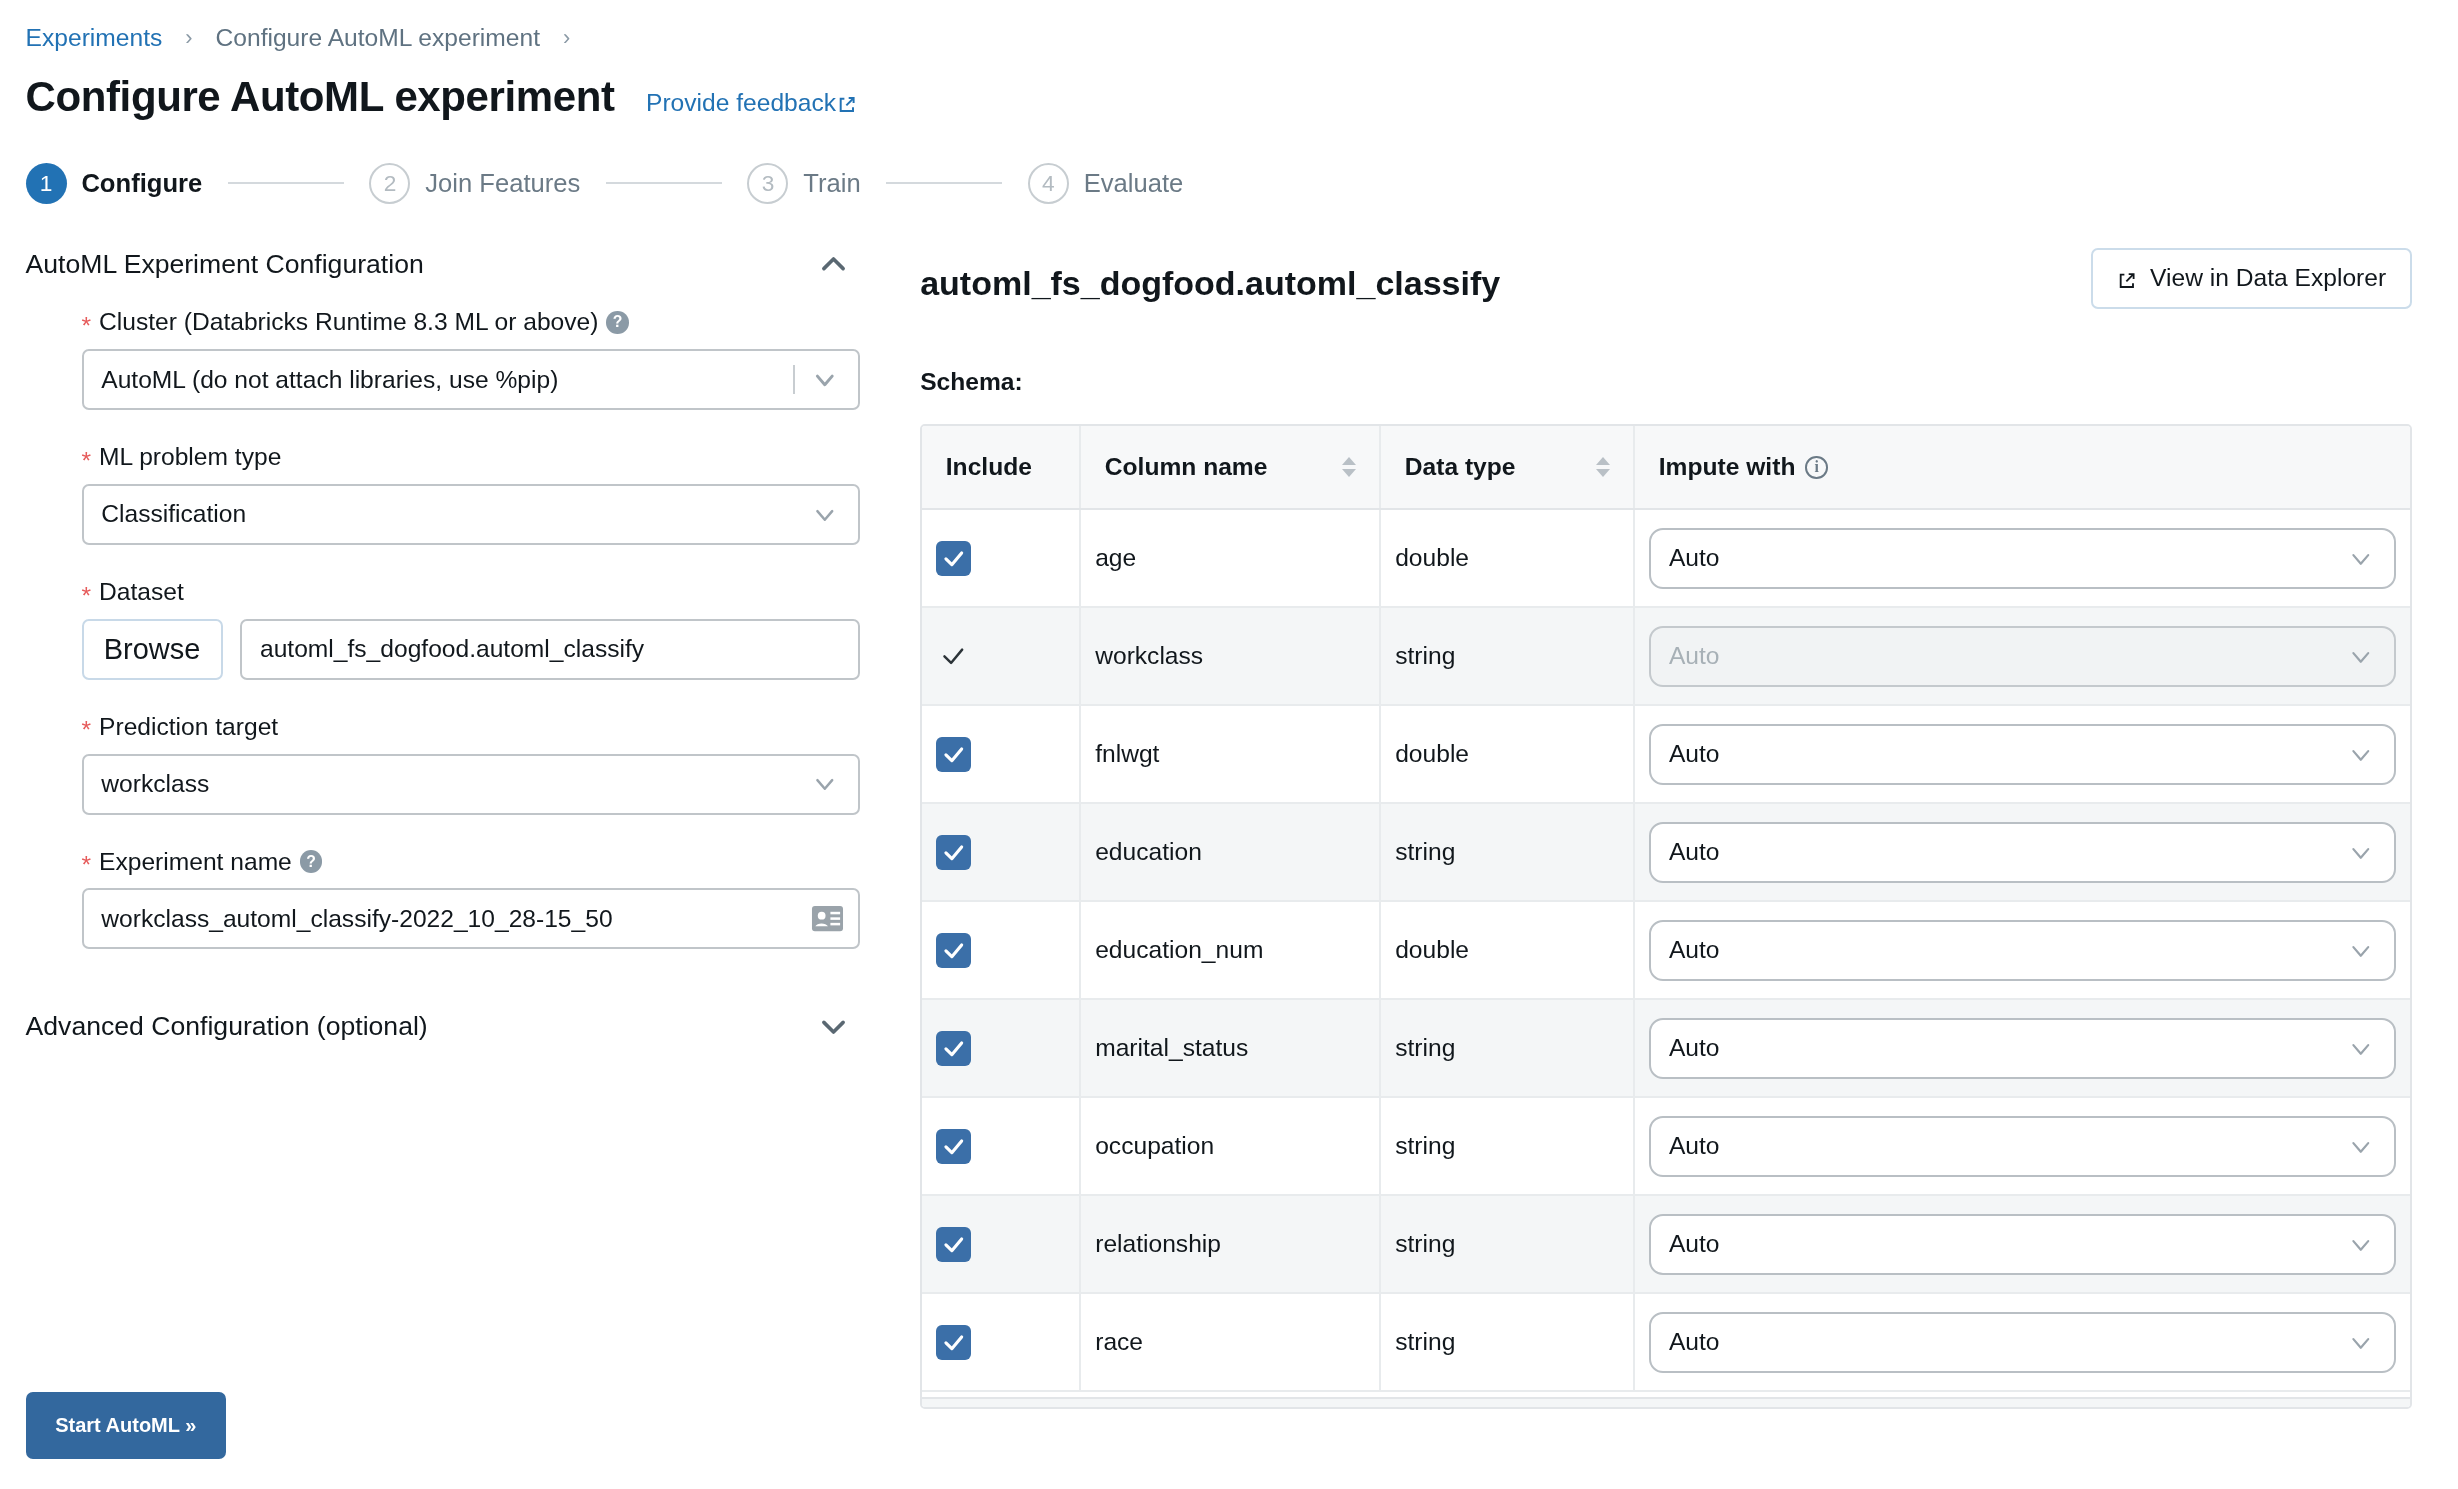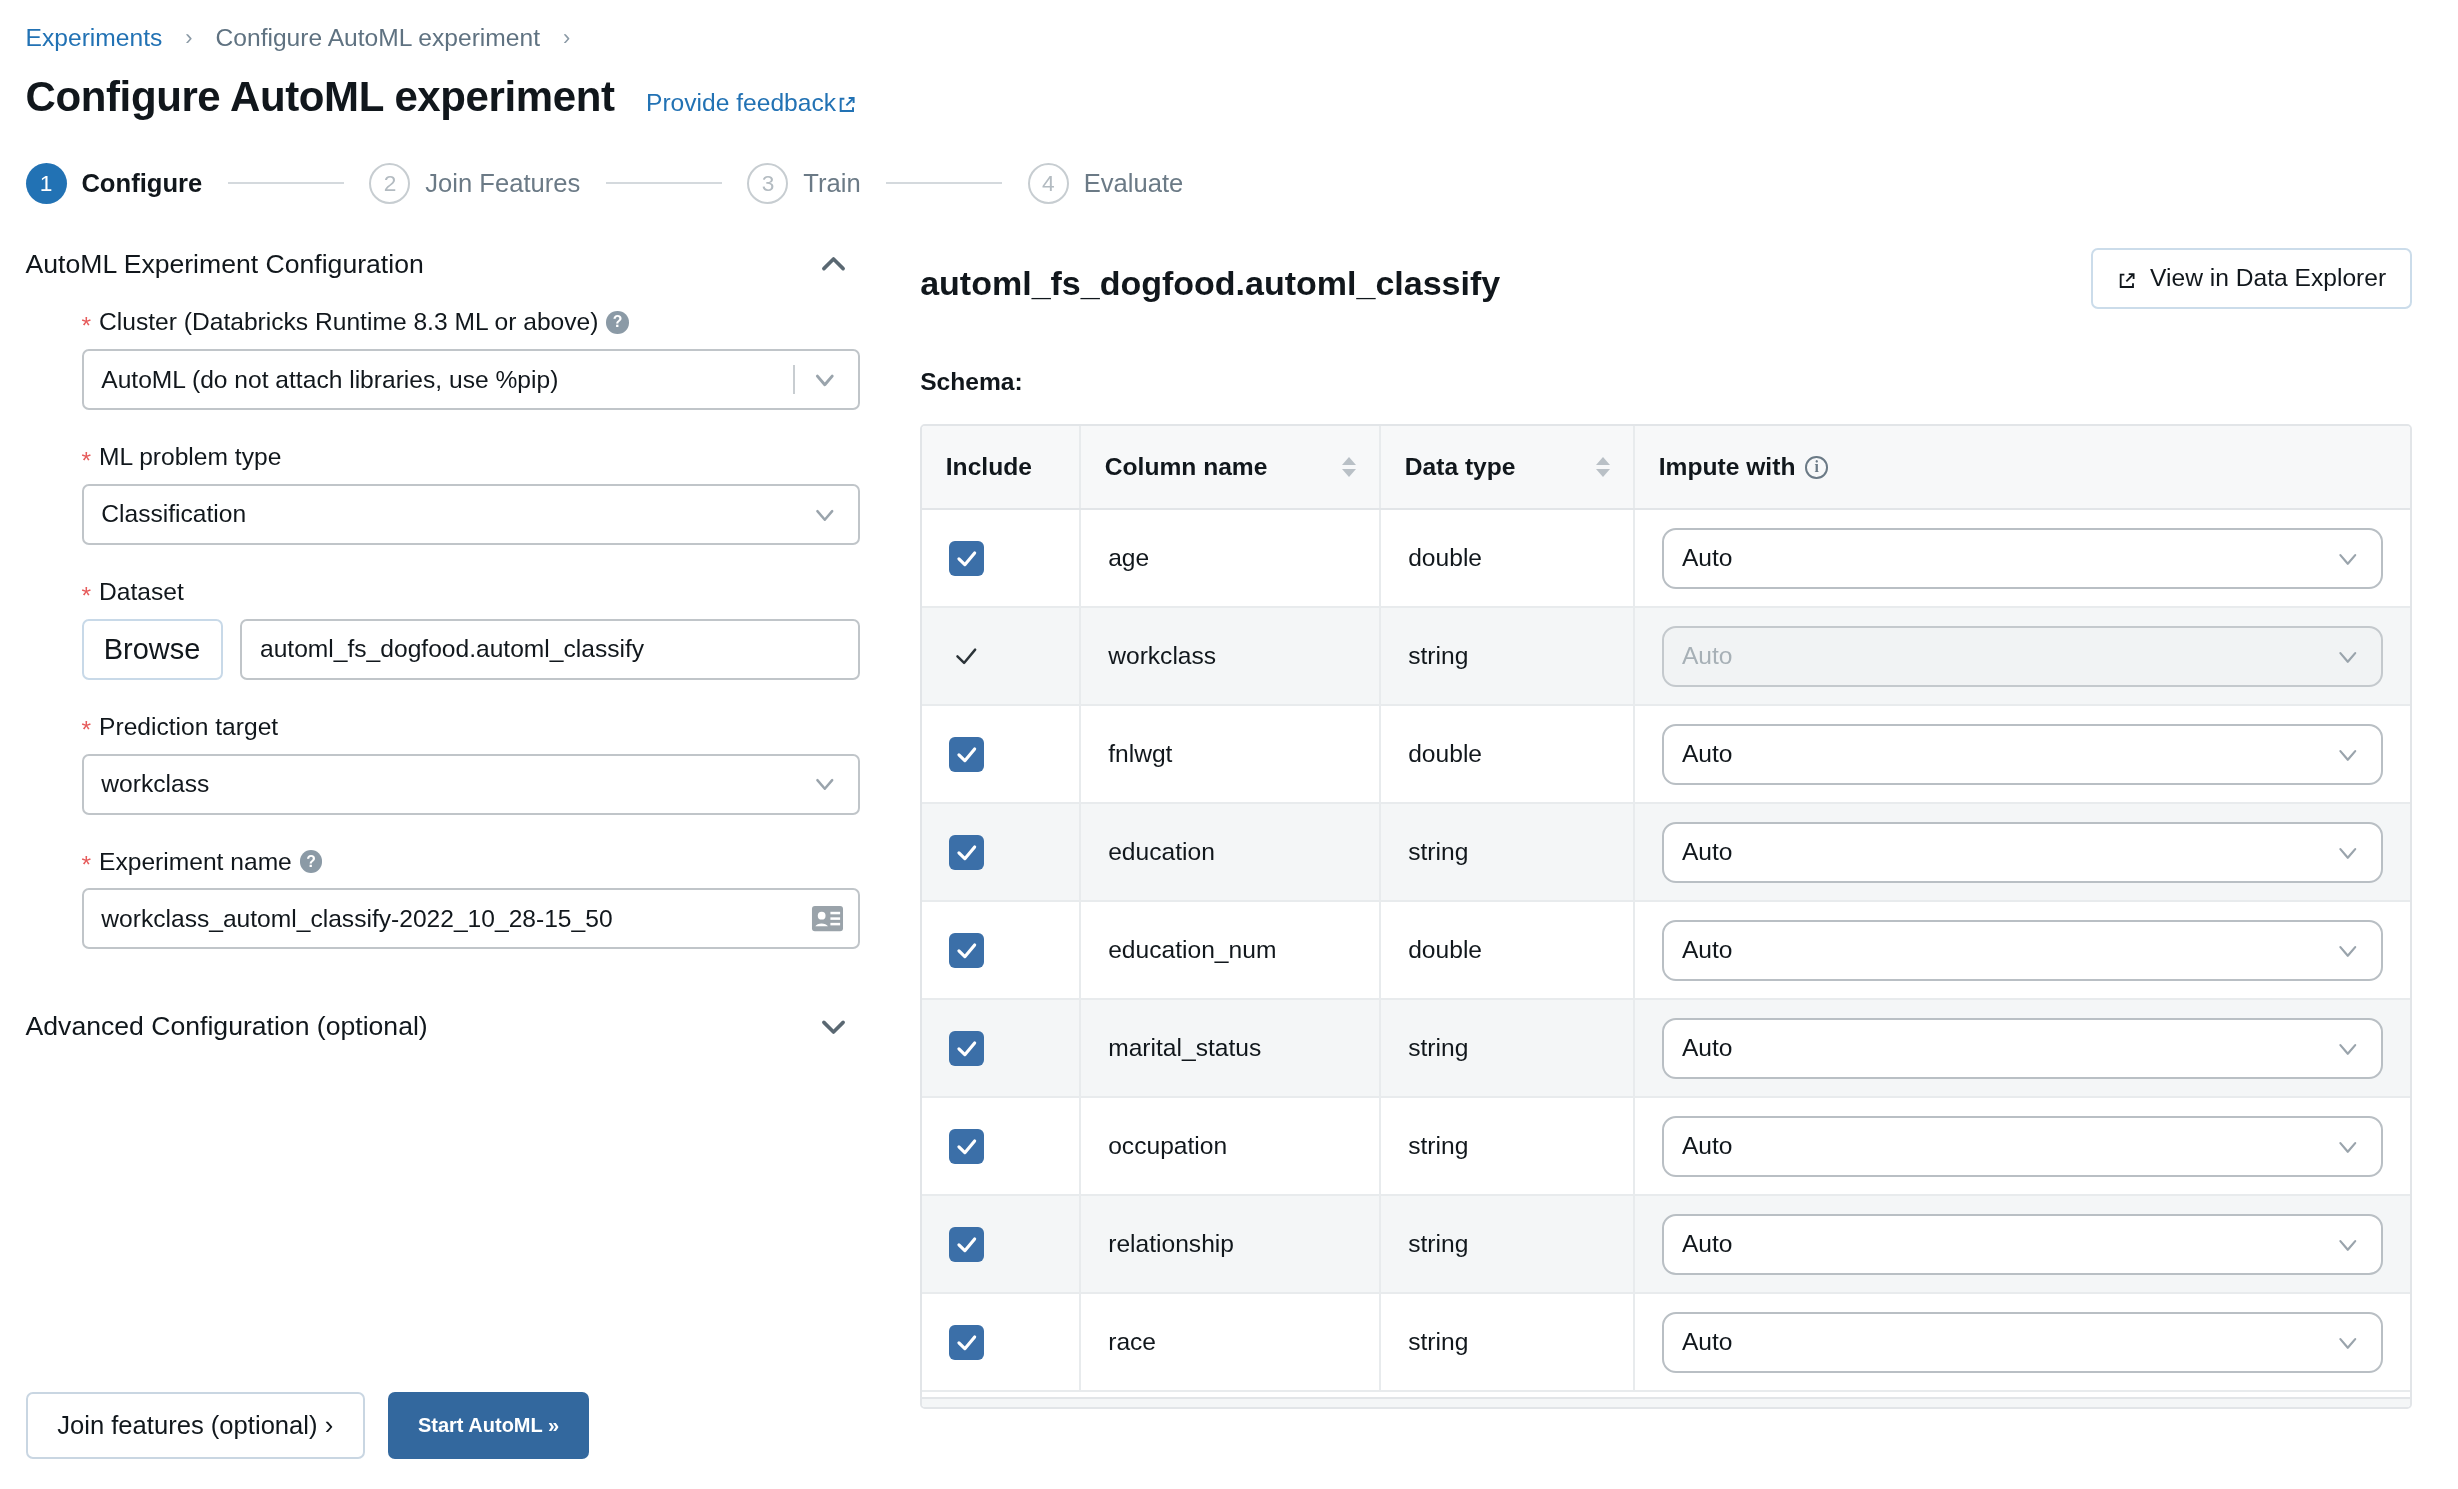--- a/index.html
+++ b/index.html
@@ -309,21 +309,21 @@
     display: inline-flex;
     align-items: center;
     justify-content: center;
     font-family: "Liberation Serif", serif;
     line-height: 1;
     flex: 0 0 auto;
   }
 
   table.schema td {
     height: 98px;
-    padding: 0 27px;
+    padding: 0 14px;
     font-size: 24.6px;
     color: #11171c;
     border-bottom: 2px solid #e8ebed;
     border-right: 2px solid #e8ebed;
     vertical-align: middle;
     white-space: nowrap;
     overflow: hidden;
   }
   table.schema td:last-child { border-right: none; }
   table.schema tr.alt td { background: #f4f6f7; }
@@ -826,17 +826,16 @@
                 </td>
               </tr>
             </tbody>
         </table>
         <div class="hscroll"></div>
       </div>
     </div>
   </div>
 
   <div class="footer">
-    <button class="btn-outline">Join features (optional) ›</button>
     <button class="btn-primary">Start AutoML »</button>
   </div>
 </div>
 
 
 </body></html>

